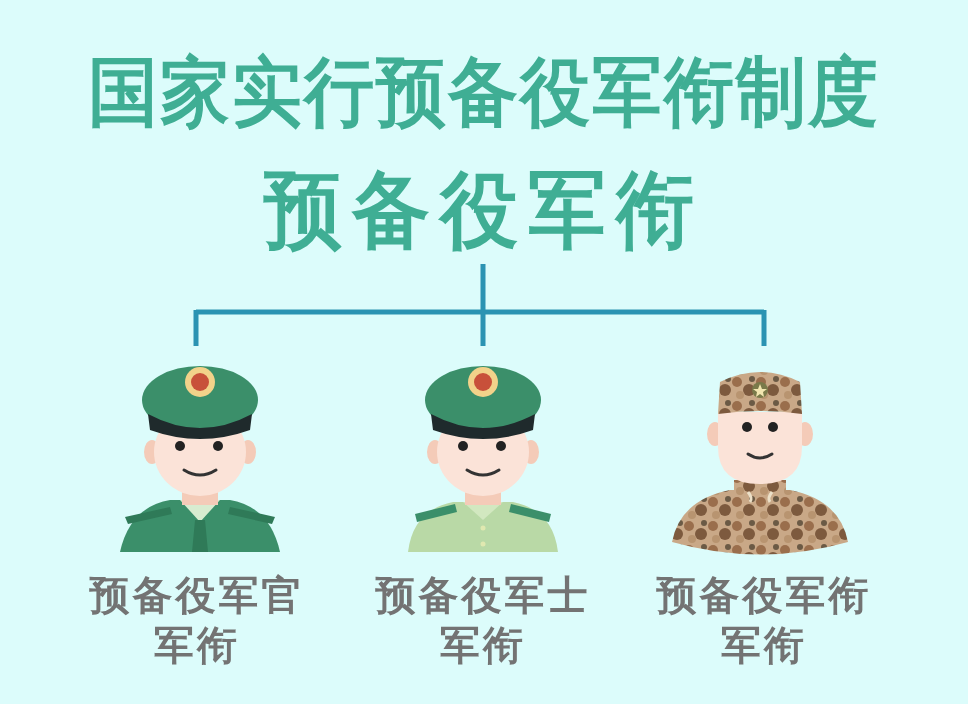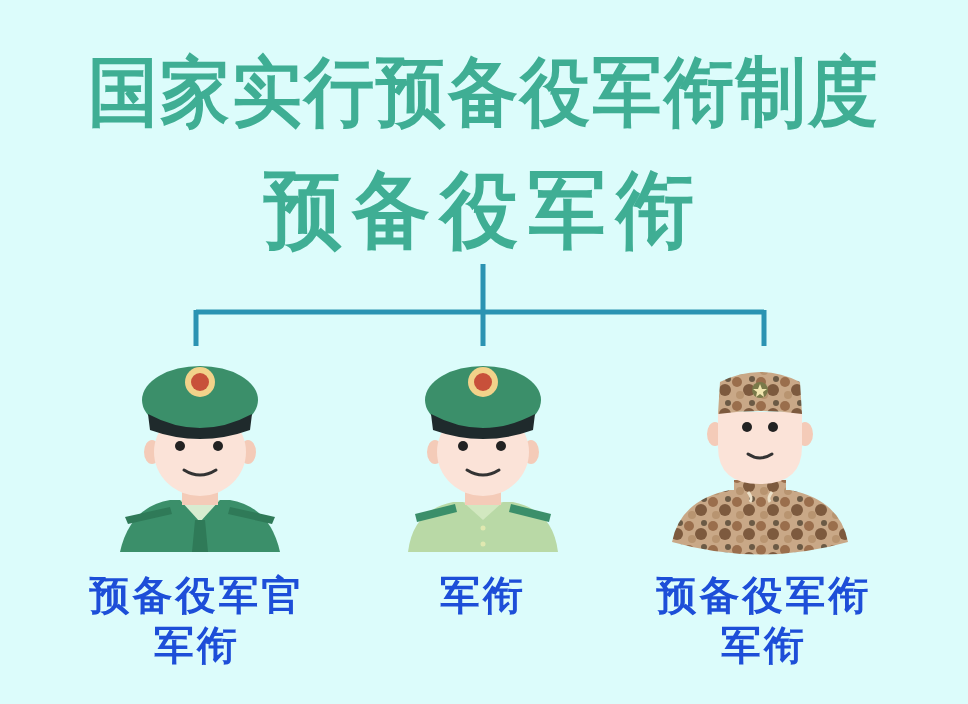--- a/index.html
+++ b/index.html
@@ -13,21 +13,21 @@
     position: absolute; left: 0; right: 0;
     text-align: center; color: #3fae94;
     font-weight: bold; white-space: nowrap;
   }
   .title-main { top: 50px; font-size: 70px; letter-spacing: 2px; line-height: 84px; transform: scaleY(1.08); }
   .title-sub { top: 164px; font-size: 78px; letter-spacing: 10px; line-height: 92px; transform: scaleY(1.08); }
   .tree { position: absolute; left: 0; top: 0; width: 968px; height: 704px; pointer-events: none; }
   .person { position: absolute; top: 352px; width: 200px; height: 210px; }
   .label {
     position: absolute; width: 280px; text-align: center;
-    color: #1d4ed8; font-weight: bold; font-size: 40px; line-height: 50px;
+    color: #737373; font-weight: bold; font-size: 40px; line-height: 50px;
     letter-spacing: 3px;
   }
   .label span { display: block; }
 </style>
 </head>
 <body>
 
 <div class="title title-main">国家实行预备役军衔制度</div>
 <div class="title title-sub">预备役军衔</div>
 
@@ -110,18 +110,19 @@
     <circle cx="113" cy="75" r="5" fill="#222"></circle>
     <path d="M88 102 Q100 110 112 102" stroke="#333" stroke-width="3" fill="none" stroke-linecap="round"></path>
   </svg>
 </div>
 
 <div class="label" style="left:57px; top:570px;">
   <span>预备役军官</span>
   <span>军衔</span>
 </div>
 <div class="label" style="left:343px; top:570px;">
+  <span>预备役军士</span>
   <span>军衔</span>
 </div>
 <div class="label" style="left:624px; top:570px;">
   <span>预备役军衔</span>
   <span>军衔</span>
 </div>
 
 </body></html>

